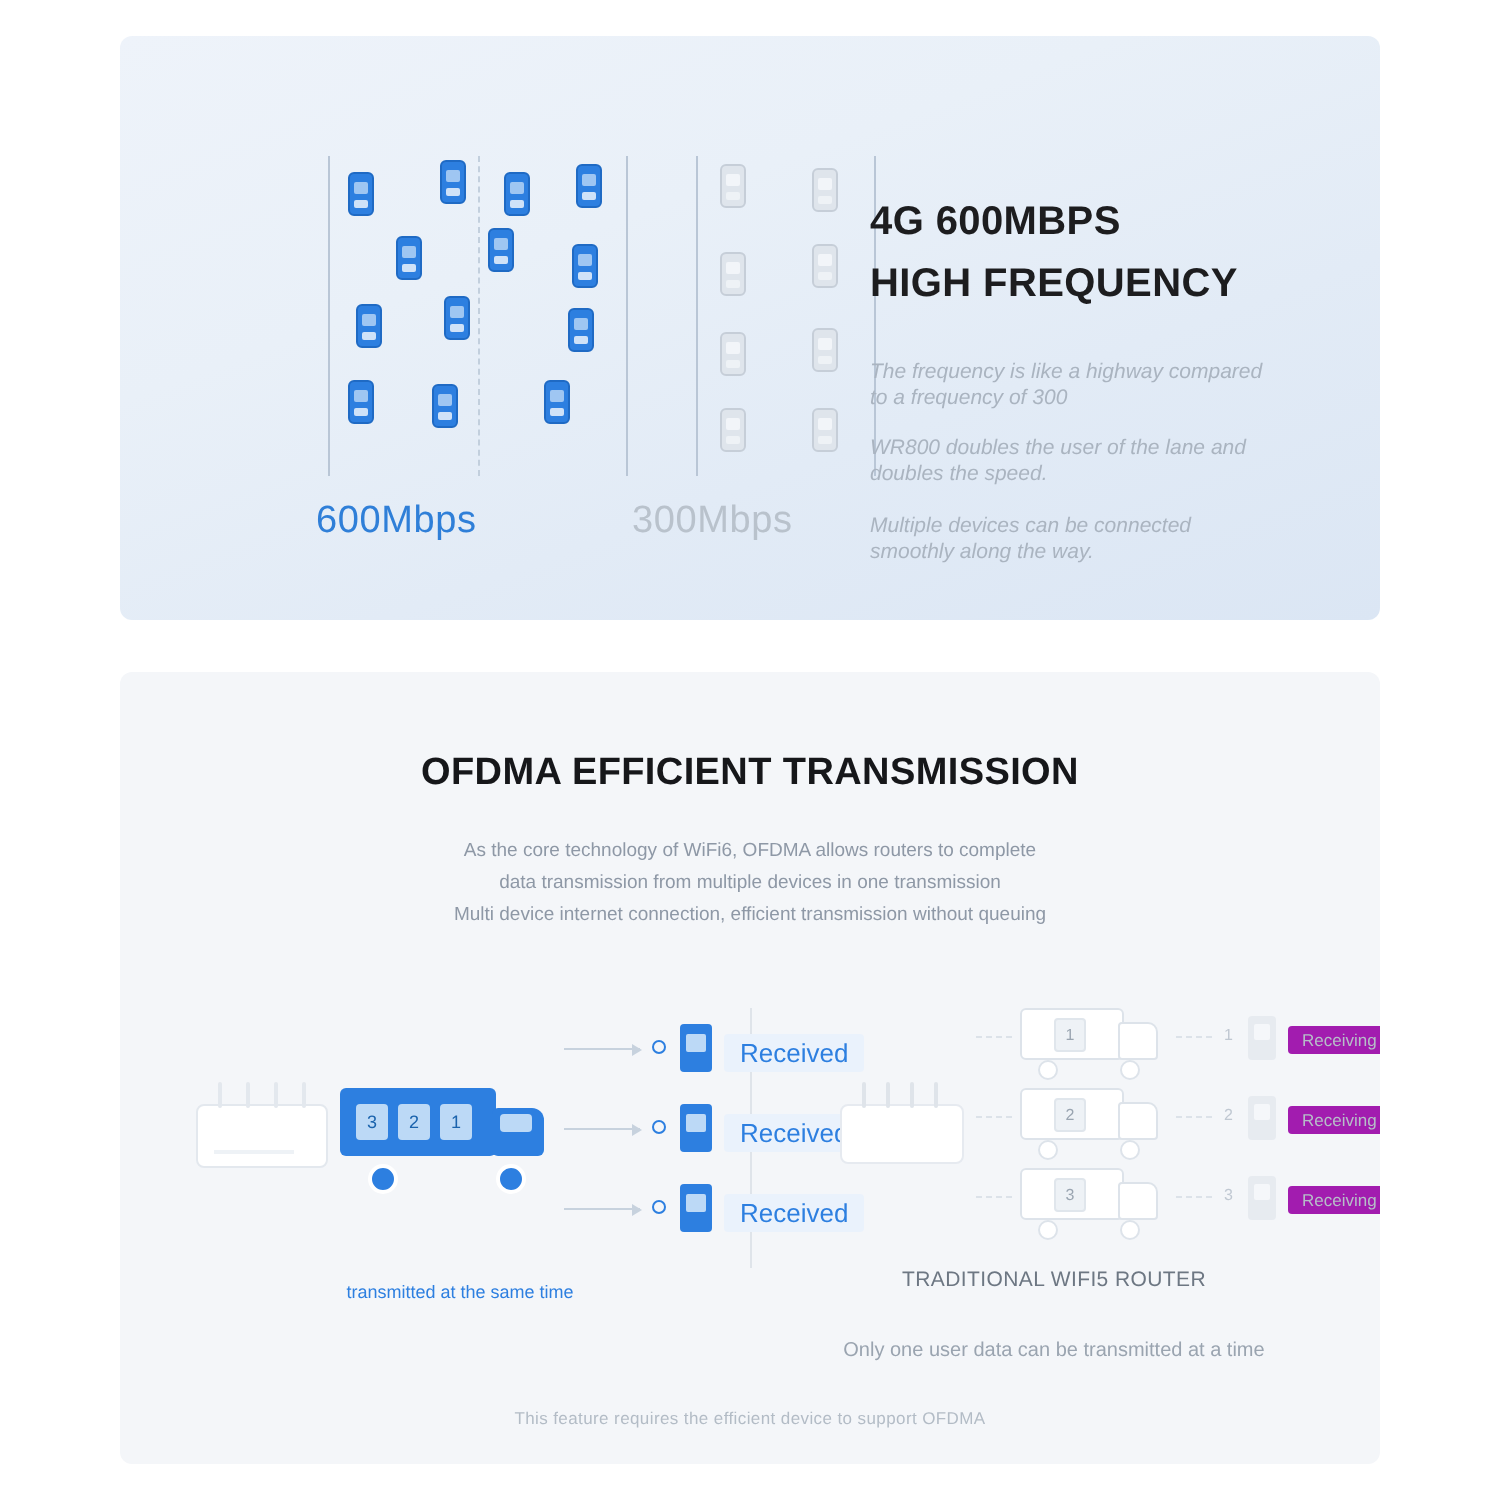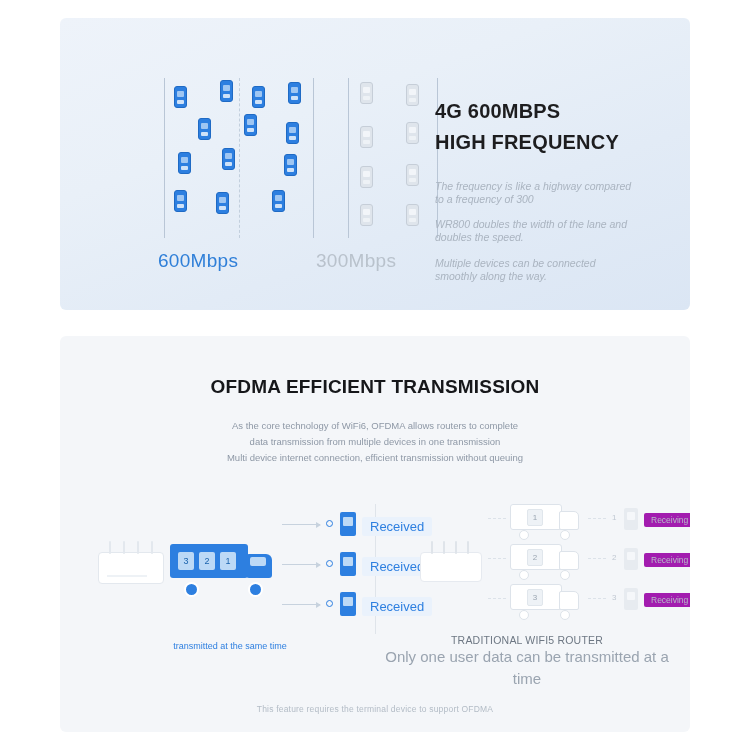--- a/index.html
+++ b/index.html
@@ -490,22 +490,22 @@
     color: #6d7783;
     letter-spacing: 0.2px;
   }
   .cap-sub-blue {
     margin-top: 6px;
     font-size: 9px;
     color: #2d7fe0;
     line-height: 1.45;
   }
   .cap-sub-grey {
-    margin-top: 0;
-    font-size: 15px;
+    margin-top: 23px;
+    font-size: 10px;
     color: #9aa4b0;
     line-height: 1.45;
   }
 
   .footnote {
     position: absolute;
     left: 0;
     bottom: 18px;
     width: 630px;
     text-align: center;
@@ -561,21 +561,21 @@
       <div class="speed-label speed-slow">300Mbps</div>
     </div>
 
     <div class="p1-right">
       <div class="p1-title">
         <div>4G 600MBPS</div>
         <div>HIGH FREQUENCY</div>
       </div>
       <div class="p1-paras">
         <p class="p1-para">The frequency is like a highway compared to a frequency of 300</p>
-        <p class="p1-para">WR800 doubles the width of the lane and doubles the speed.</p>
+        <p class="p1-para">WR800 doubles the user of the lane and doubles the speed.</p>
         <p class="p1-para">Multiple devices can be connected smoothly along the way.</p>
       </div>
     </div>
   </section>
 
   <section class="panel2">
 
     <div class="p2-title">
       <div>OFDMA EFFICIENT TRANSMISSION</div>
     </div>
@@ -686,16 +686,16 @@
       <div class="cap-sub-blue">
         <div>transmitted at the same time</div>
       </div>
     </div>
 
     <div class="cap-right">
       <div class="cap-title-grey">TRADITIONAL WIFI5 ROUTER</div>
       <div class="cap-sub-grey">Only one user data can be transmitted at a time</div>
     </div>
 
-    <div class="footnote">This feature requires the terminal device to support OFDMA</div>
+    <div class="footnote">This feature requires the efficient device to support OFDMA</div>
   </section>
 
 </div>
 
 </body></html>

